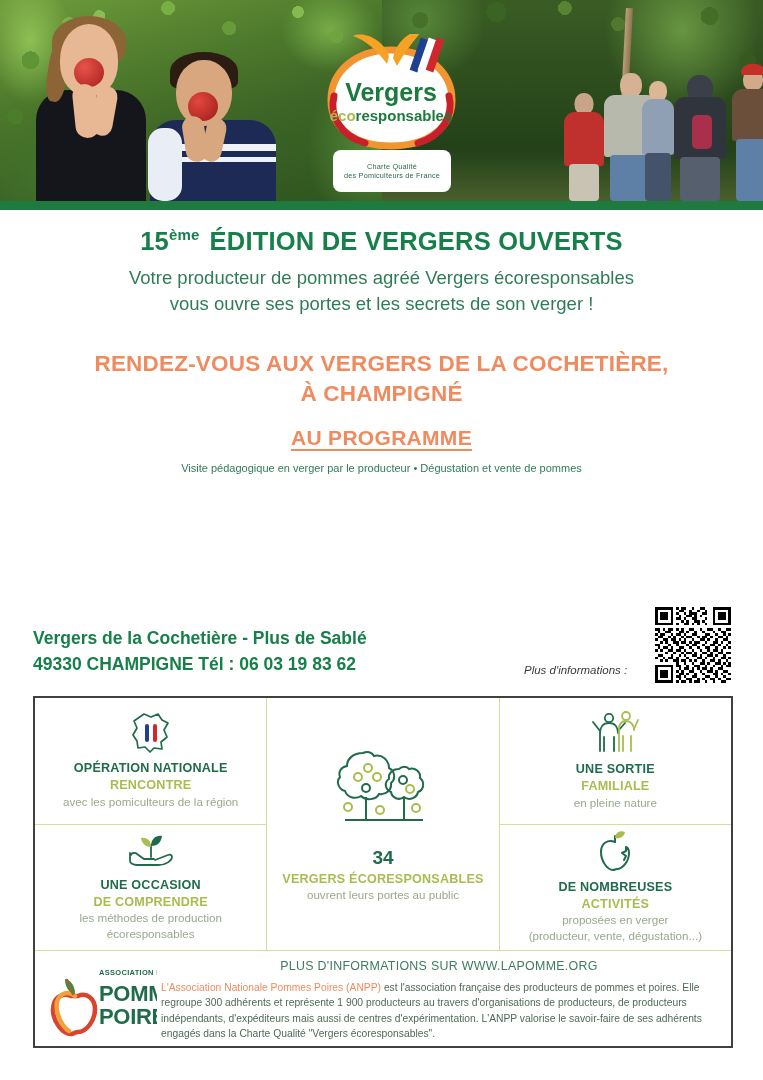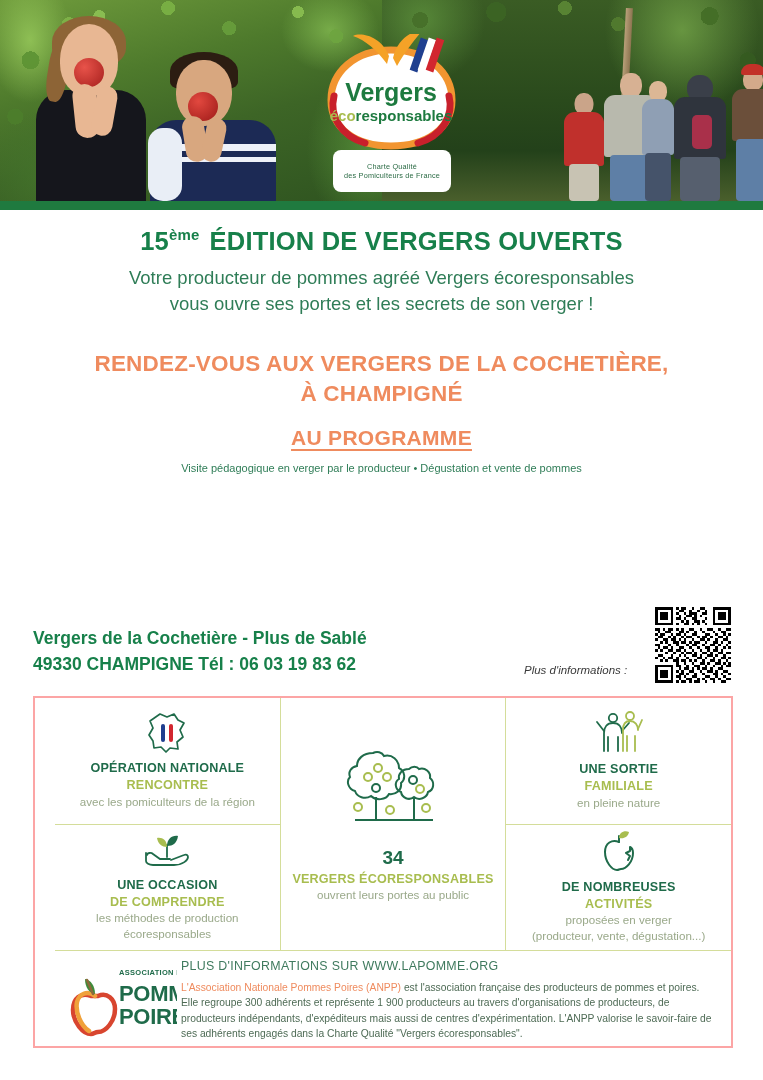--- a/index.html
+++ b/index.html
@@ -206,21 +206,21 @@
     color:#3a3a3a;font-size:11.5px;font-style:italic;
   }
   .qr{
     position:absolute;left:648px;top:607px;width:90px;height:76px;
     background:#fff;
   }
 
   
   .infobox{
     position:absolute;left:33px;top:696px;width:700px;height:352px;
-    border:2px solid #fca5a5;box-sizing:border-box;background:#fff;padding-left:20px;
+    border:2px solid #404040;box-sizing:border-box;background:#fff;
   }
   .grid{
     display:flex;height:252px;
   }
   .col{
     position:relative;flex:1;display:flex;flex-direction:column;
   }
   .col.mid{border-left:1.5px solid #d4dd9a;border-right:1.5px solid #d4dd9a;}
   .cell{
     flex:1;display:flex;flex-direction:column;align-items:center;justify-content:center;
@@ -238,21 +238,21 @@
   .bignum{color:#1f6b4a;font-weight:bold;font-size:19px;line-height:1.2;margin-bottom:1px;}
 
   
   .foot{
     border-top:1.5px solid #d4dd9a;height:98px;display:flex;align-items:flex-start;
     padding:7px 14px 0 10px;box-sizing:border-box;
   }
   .anpp{width:112px;flex:0 0 112px;position:relative;height:84px;}
   .foot-right{flex:1;padding-left:4px;}
   .foot-title{
-    text-align:left;color:#3f7a5e;font-size:12.4px;letter-spacing:.3px;
+    text-align:center;color:#3f7a5e;font-size:12.4px;letter-spacing:.3px;
     margin:1px 0 7px 0;
   }
   .foot-body{color:#4e6b55;font-size:10.3px;line-height:1.5;text-align:left;}
   .foot-body .hl{color:#ef8b5e;}
 </style>
 </head>
 <body>
 
 <div class="header">
 

